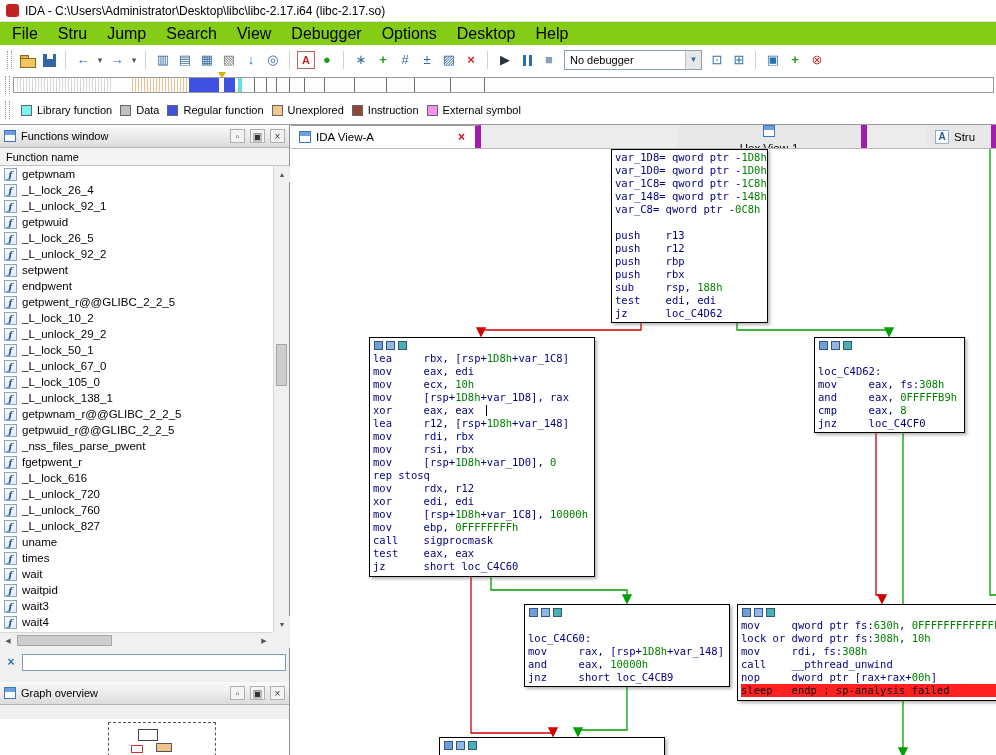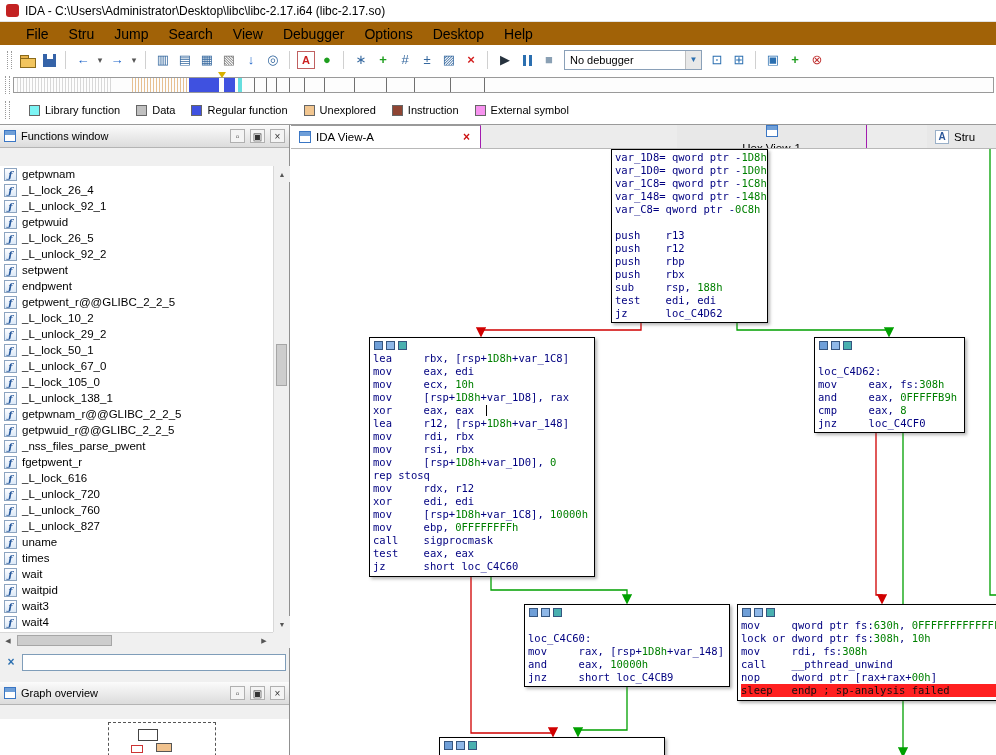--- a/index.html
+++ b/index.html
@@ -8,21 +8,21 @@
     position:relative; width:996px; height:755px; background:#fff;
     font-family:"Liberation Sans", sans-serif; overflow:hidden; color:#000;
   }
   
   #titlebar { position:absolute; left:0; top:0; width:996px; height:22px;
     background:#ffffff; border-bottom:1px solid #e2e2e2; display:flex; align-items:center;
     gap:6px; padding-left:6px; font-size:12px;text-align:right; }
   #appicon { width:13px; height:13px; background:#c32222; border-radius:3px; flex:0 0 auto; }
   
   #menubar { position:absolute; left:0; top:22px; width:996px; height:23px;
-    display:flex; align-items:center; padding-left:16px; font-size:14px; background:#a16207; }
+    display:flex; align-items:center; padding-left:2px; font-size:16px; background:#84cc16; }
   .menu-item { padding:3px 10px; cursor:default; }
   
   #toolbar { position:absolute; left:0; top:45px; width:996px; height:29px;
     display:flex; align-items:center; gap:2px; padding-left:4px; background:#fff; }
   .grip { width:5px; height:18px; border-left:1px dotted #9a9a9a; border-right:1px dotted #9a9a9a; margin:0 3px; flex:0 0 auto; }
   .tbico { width:20px; height:20px; display:flex; align-items:center; justify-content:center;
     font-size:13px; border:1px solid transparent; position:relative; flex:0 0 auto; }
   .tbico.bold { font-weight:bold; }
   .tbico.small { font-size:9px; width:10px; }
   .tbico.boxed { border:1px solid #c06060; font-weight:bold; font-size:11px; width:18px; height:18px; }
@@ -38,21 +38,21 @@
   .combo-label { flex:1; padding-left:5px; }
   .combo-btn { width:16px; height:18px; background:#e8e8e8; border-left:1px solid #c0c0c0;
     display:flex; align-items:center; justify-content:center; font-size:8px; color:#2b6fb0; }
   
   #navrow { position:absolute; left:0; top:74px; width:996px; height:22px; display:flex; align-items:center; padding-left:2px; background:#fff; }
   #navband { position:relative; height:16px; flex:1; margin-right:2px; border:1px solid #9a9a9a; background:#fdfdfd; overflow:visible; }
   .nbseg { position:absolute; top:0; height:14px; }
   .nb-marker { position:absolute; top:-6px; width:0; height:0; border-left:4px solid transparent; border-right:4px solid transparent; border-top:6px solid #d8b000; }
   
   #legendrow { position:absolute; left:0; top:96px; width:996px; height:29px; display:flex;
-    align-items:center; gap:16px; padding-left:2px; background:#fff; border-bottom:1px solid #9a9a9a; font-size:11px; }
+    align-items:center; gap:8px; padding-left:2px; background:#fff; border-bottom:1px solid #9a9a9a; font-size:11px; }
   .leg { display:flex; align-items:center; gap:5px; }
   .leg-sq { width:11px; height:11px; border:1px solid #666; }
   
   #left-panel { position:absolute; left:0; top:125px; width:290px; height:630px; background:#f0f0f0; border-right:1px solid #909090; }
   .phead { position:absolute; left:0; width:100%; height:23px; background:linear-gradient(#fbfbfb,#dcdcdc);
     border-bottom:1px solid #b4b4b4; display:flex; align-items:center; gap:5px; padding:0 4px; font-size:11px; }
   .panel-ico { width:12px; height:12px; border:1px solid #3a76c4; background:#fff; position:relative; flex:0 0 auto; }
   .panel-ico::before { content:""; position:absolute; left:0; top:0; width:100%; height:4px; background:#6f9fd8; }
   .phead-title { flex:1; }
   .wbtn { width:15px; height:14px; display:flex; align-items:center; justify-content:center;
@@ -81,21 +81,21 @@
     padding-left:6px; font-size:11px; background:#f0f0f0; }
   #ov-head { top:557px; }
   #ov-content { position:absolute; left:0; top:594px; width:100%; height:36px; background:#fff; overflow:hidden; }
   .ov-node { position:absolute; }
   #ov-viewport { position:absolute; border:1px dashed #555; }
   
   #right-area { position:absolute; left:291px; top:125px; width:705px; height:630px; }
   #tabbar { position:absolute; left:0; top:0; width:705px; height:24px; background:#ececec;
     border-bottom:1px solid #b8b8b8; display:flex; align-items:stretch; overflow:hidden; }
   .tab { display:flex; align-items:center; gap:5px; padding:0 8px; font-size:11.5px;
-    border-right:1px solid #a21caf; background:#e8e8e8; flex:0 0 auto; }
+    border-right:6px solid #a21caf; background:#e8e8e8; flex:0 0 auto; }
   .tab.active { background:#fff; border-top:1px solid #9a9a9a; }
   .tabicon { width:12px; height:12px; border:1px solid #3a76c4; background:#fff; position:relative; flex:0 0 auto; }
   .tabicon::before { content:""; position:absolute; left:0; top:0; width:100%; height:4px; background:#6f9fd8; }
   .tabicon-a { width:14px; height:14px; border:1px solid #9ab0c8; color:#2b579a; font-weight:bold;
     font-size:10px; display:flex; align-items:center; justify-content:center; background:#fff; flex:0 0 auto; }
   .close-red { color:#cc1111; font-weight:bold; font-size:12px; padding:0 2px; }
   .close-gray { color:#777; font-weight:bold; font-size:11px; border:1px solid #c0c0c0; background:#f2f2f2;
     width:14px; height:14px; display:flex; align-items:center; justify-content:center; }
   .tab-spacer { width:60px; flex:0 0 auto; }
   
@@ -229,20 +229,23 @@
     </div>
 
   <div id="left-panel">
     <div class="phead" style="top:0">
       <span class="panel-ico"></span>
       <span class="phead-title">Functions window</span>
       <span class="wbtn">▫</span>
       <span class="wbtn">▣</span>
       <span class="wbtn">×</span>
     </div>
+    <div id="col-head">
+      <span>Function name</span>
+    </div>
     <div id="flist">
         <div class="frow">
           <span class="ficon">ƒ</span>
           <span>getpwnam</span>
         </div>
         <div class="frow">
           <span class="ficon">ƒ</span>
           <span>_L_lock_26_4</span>
         </div>
         <div class="frow">

